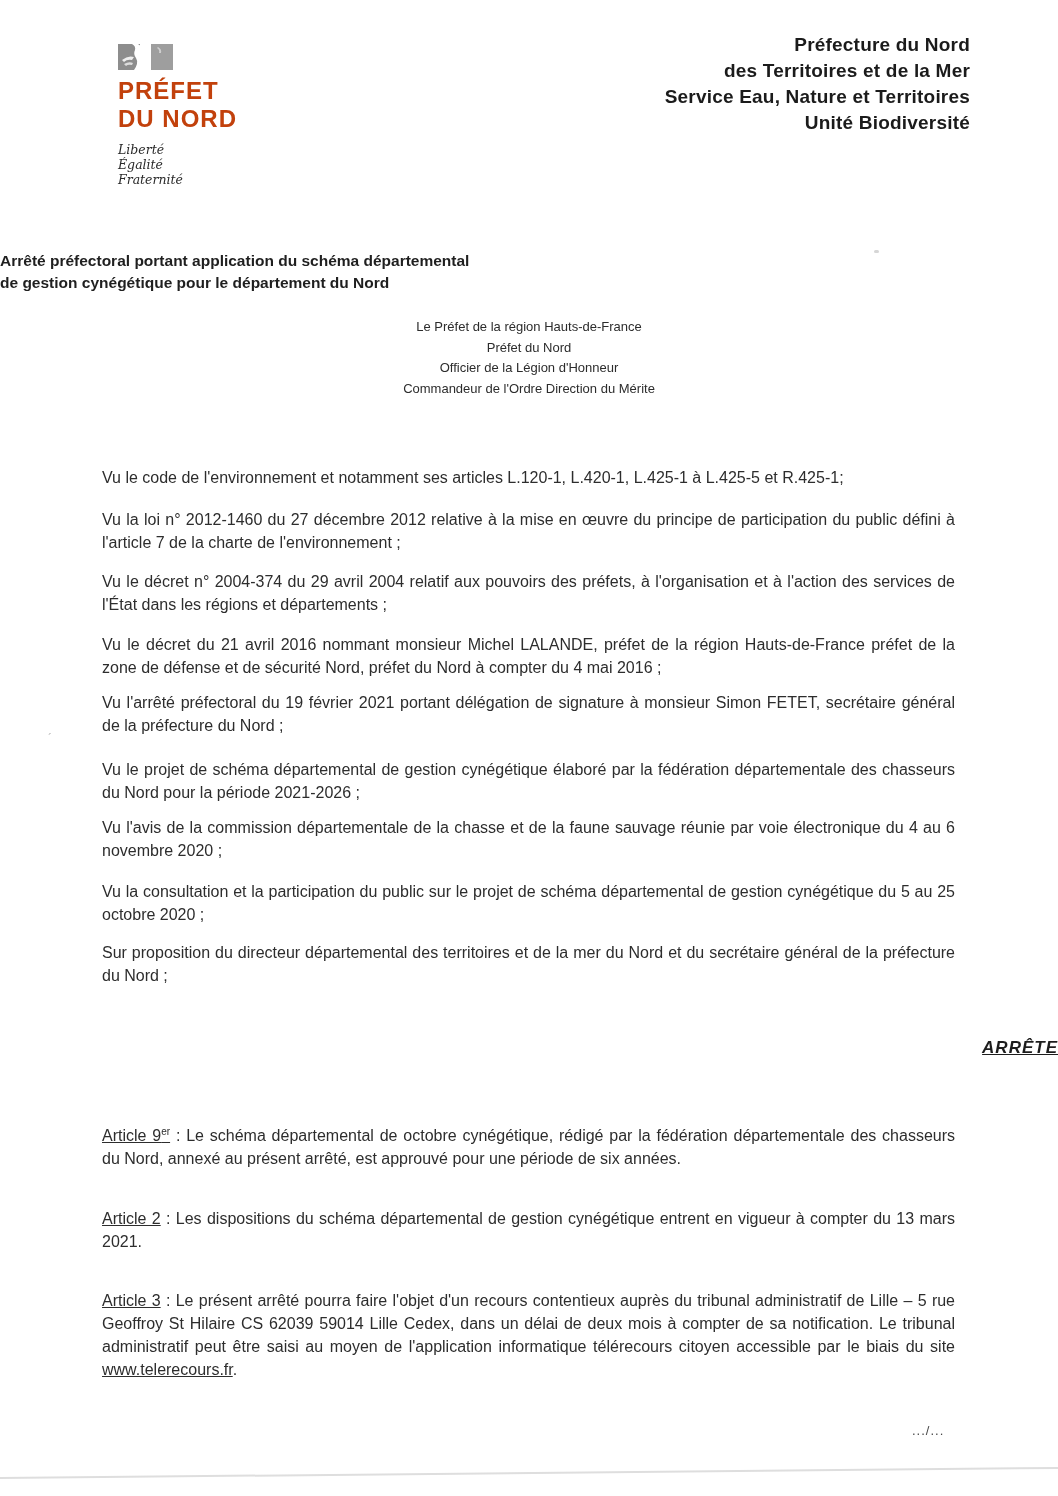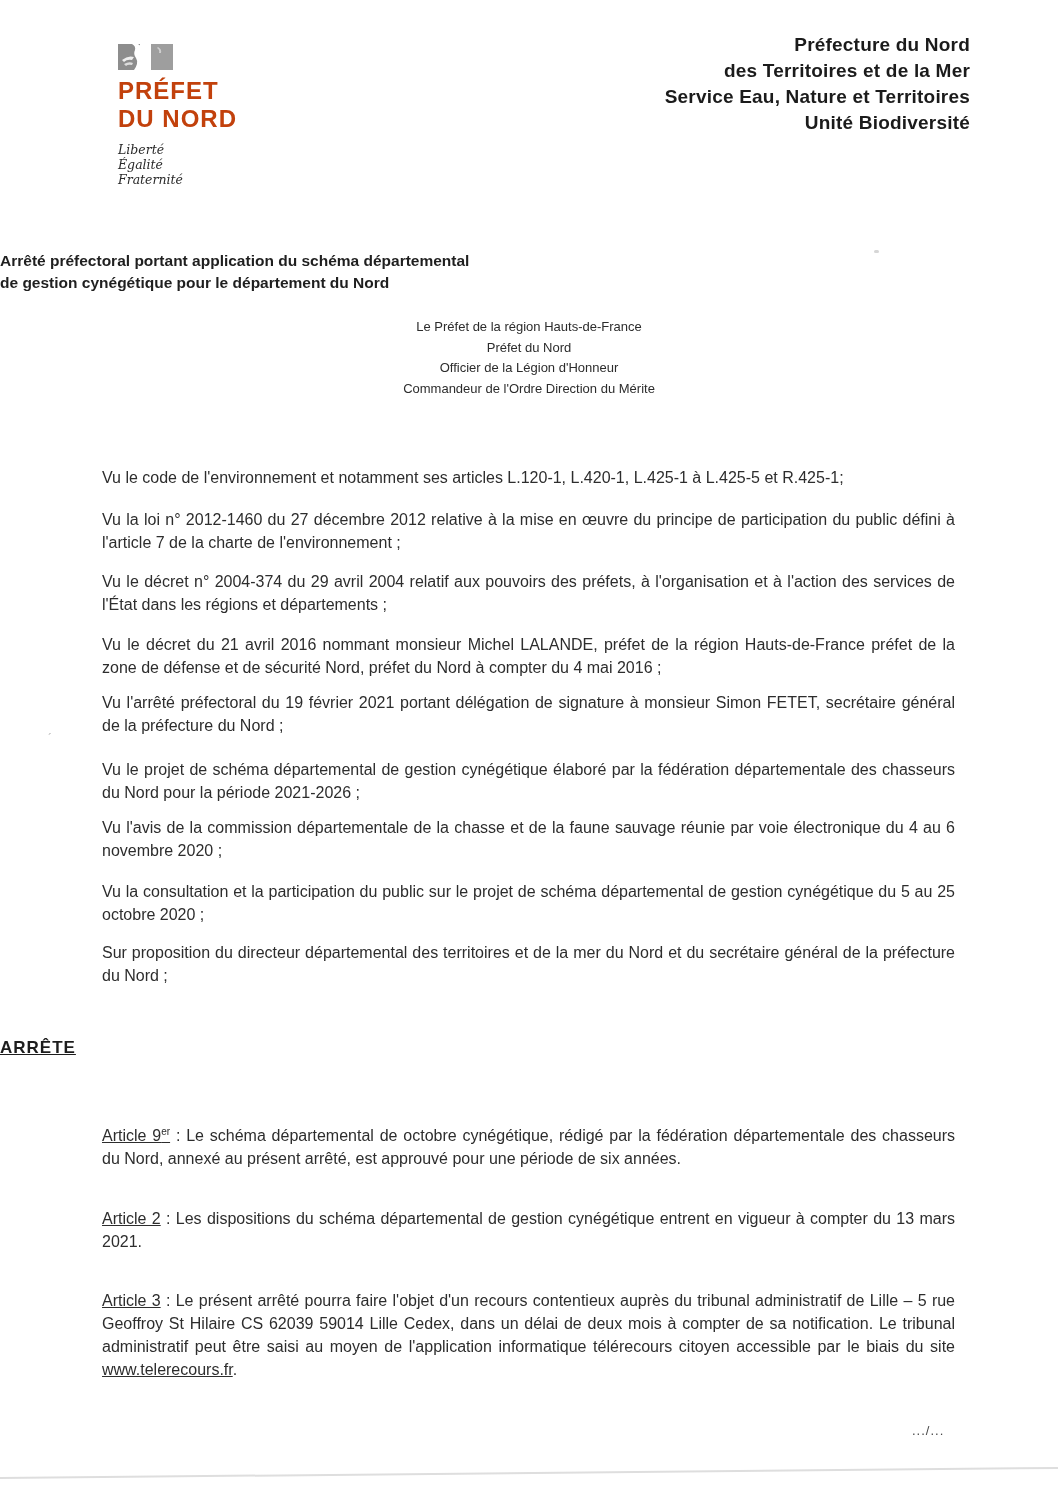--- a/index.html
+++ b/index.html
@@ -34,22 +34,22 @@
     text-align:center;font-size:13px;line-height:20.5px;color:#2c2c2c;
   }
   
   .recital, .article{
     position:absolute;left:102px;width:853px;
     font-size:16px;line-height:23px;
     text-align:justify;color:#2d2d2d;margin:0;
   }
   .decree-heading{
     position:absolute;left:0;top:1038px;width:1058px;
-    text-align:left;font-weight:bold;font-size:17px;
-    letter-spacing:1px;color:#1d1d1d;
+    text-align:right;font-weight:bold;font-size:17px;
+    letter-spacing:1px;color:#1d1d1d;font-style:italic;
   }
   .decree-heading span{text-decoration:underline;}
   .article-label{text-decoration:underline;}
   .article sup{font-size:10px;line-height:0;}
   .doc-link{color:#2d2d2d;text-decoration:underline;}
   
   .continuation{position:absolute;left:912px;top:1423px;font-size:13px;color:#4a4a4a;letter-spacing:1px;}
   .scan-line{position:absolute;left:0;top:1472px;width:1058px;height:0;
     border-top:2px solid #dedede;transform:rotate(-0.55deg);}
   .speck-a{position:absolute;left:48px;top:732px;font-size:12px;color:#b9b9b9;}

